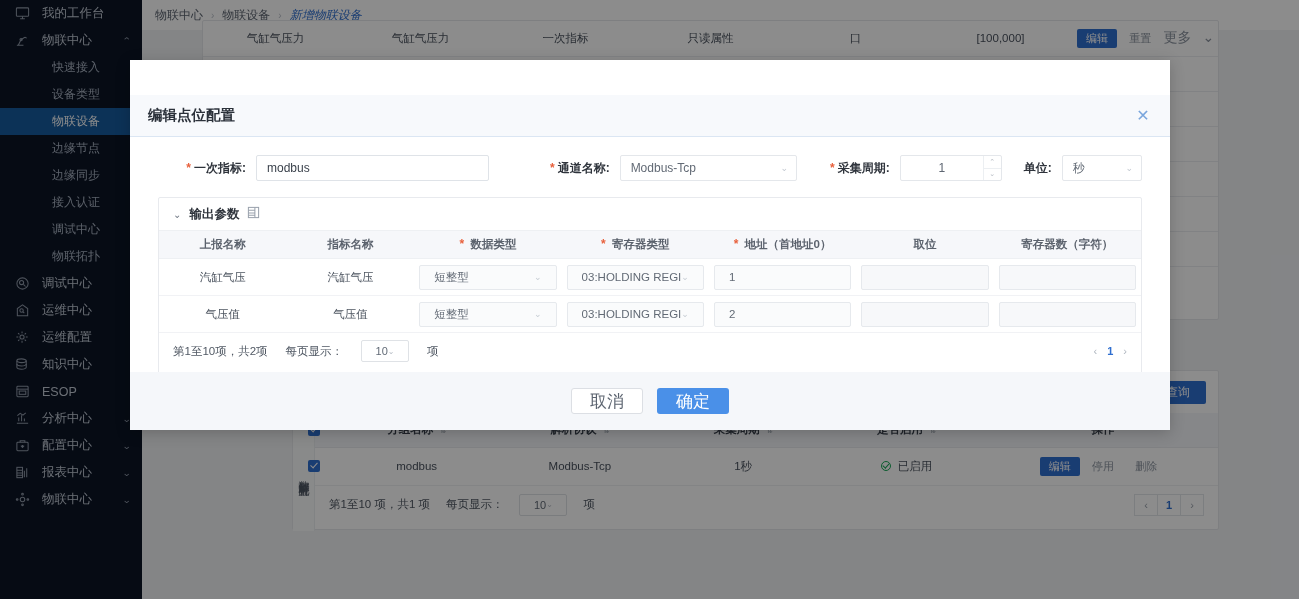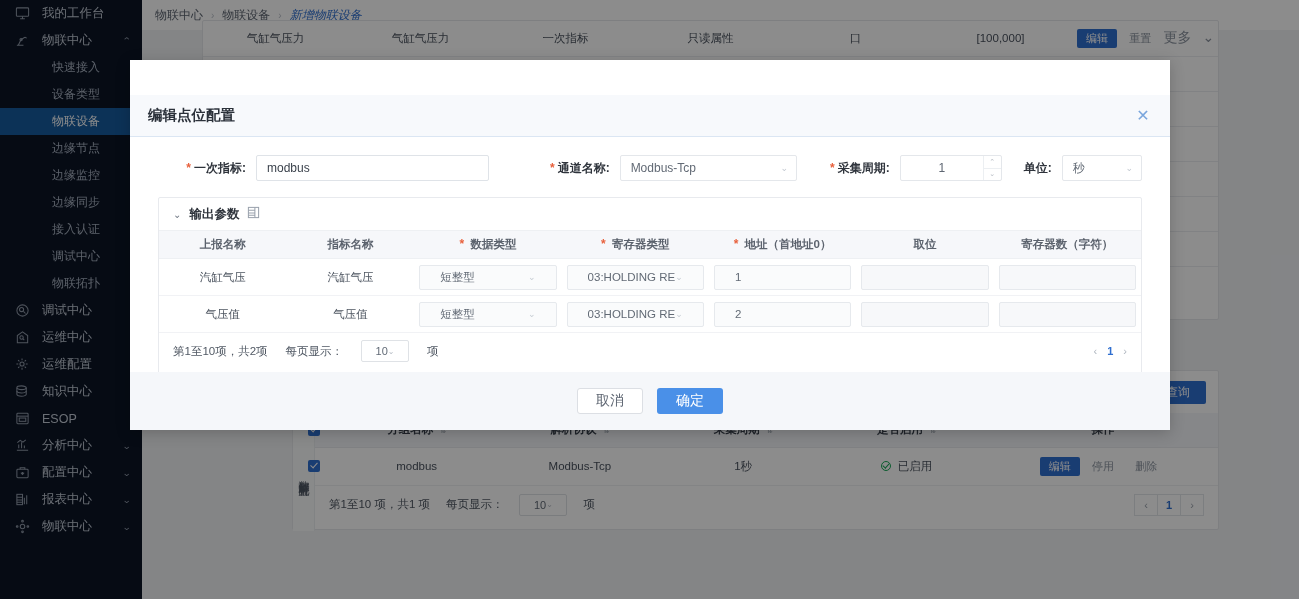--- a/index.html
+++ b/index.html
@@ -193,42 +193,42 @@
   .tbl-p th {
     height: 28px; background: #f6f7fa; font-size: 11.5px; color: #5b626d;
     font-weight: bold; border-top: 1px solid #eef0f3; border-bottom: 1px solid #eef0f3;
   }
   .tbl-p td {
     height: 37px; text-align: center; font-size: 11.5px; color: #4e5661;
     border-bottom: 1px solid #f1f2f5; padding: 0 5px;
   }
   .cell-in {
     height: 25px; width: 100%; border: 1px solid #e6e9ed; border-radius: 2px;
-    background: #fafbfc; display: flex; align-items: center; padding: 0 20px;
+    background: #fafbfc; display: flex; align-items: center; padding: 0 14px;
     font-size: 11.5px; color: #626a75;
   }
   .cell-in.empty { background: #f7f8fa; }
   .cell-in .cv { margin-left: auto; color: #c6ccd3; font-size: 9px; }
   .cell-in .txt { overflow: hidden; white-space: nowrap; }
 
   .p-pager {
     display: flex; align-items: center; height: 36px; padding: 0 14px;
     font-size: 11.5px; color: #515964; gap: 18px;
   }
   .pgn2 { margin-left: auto; display: flex; align-items: center; gap: 10px;
           font-size: 11px; color: #b0b7c0; }
   .pgn2 .cur { color: #2f6fd0; font-weight: bold; }
   .pgn2 .arr { cursor: pointer; }
 
   .modal-foot {
     position: absolute; left: 0; bottom: 0; width: 100%; height: 58px;
     background: #f5f7fa; display: flex; align-items: center; justify-content: center; gap: 14px;
   }
   .btn {
-    height: 26px; padding: 0 18px; border-radius: 3px; font-size: 14px;
+    height: 26px; padding: 0 18px; border-radius: 3px; font-size: 17px;
     cursor: pointer; font-family: inherit; border: 1px solid transparent;
     display: inline-flex; align-items: center; justify-content: center;
   }
   .btn.cancel { background: #fff; border-color: #dcdfe4; color: #5c6470; }
   .btn.ok { background: #4a90e8; color: #fff; }
 </style>
 </head>
 <body>
 
 <div id="root">
@@ -259,23 +259,20 @@
       <span class="nav-label">快速接入</span>
       </div>
     <div class="nav-item sub">
       <span class="nav-label">设备类型</span>
       </div>
     <div class="nav-item sub active">
       <span class="nav-label">物联设备</span>
       </div>
     <div class="nav-item sub">
       <span class="nav-label">边缘节点</span>
-      </div>
-    <div class="nav-item sub">
-      <span class="nav-label">边缘监控</span>
       </div>
     <div class="nav-item sub">
       <span class="nav-label">边缘同步</span>
       </div>
     <div class="nav-item sub">
       <span class="nav-label">接入认证</span>
       </div>
     <div class="nav-item sub">
       <span class="nav-label">调试中心</span>
       </div>

